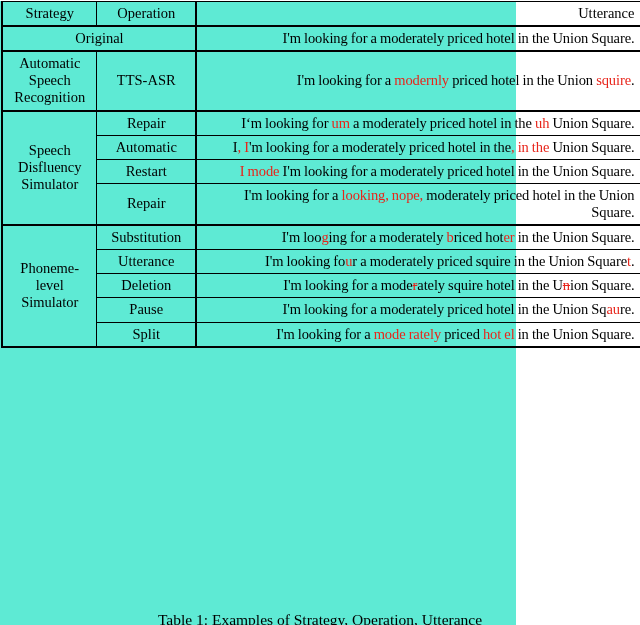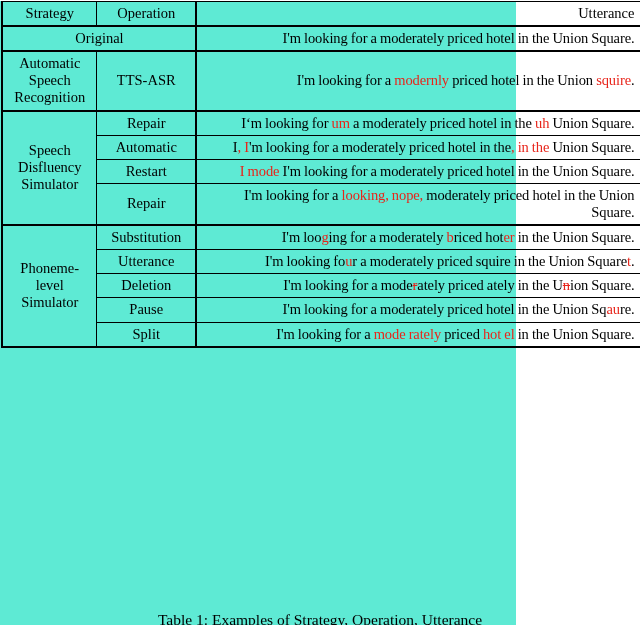--- a/index.html
+++ b/index.html
@@ -122,21 +122,21 @@
           <td rowspan="5" class="strat ctr thick-bottom thick-left">Phoneme-level Simulator</td>
           <td class="op ctr thick-right">Substitution</td>
           <td class="utt left"><span class="">I'm loo</span><span class="r">g</span><span class="">ing for a moderately </span><span class="r">b</span><span class="">riced hot</span><span class="r">er</span><span class=""> in the Union Square.</span></td>
         </tr>
         <tr>
           <td class="op ctr thick-right">Utterance</td>
           <td class="utt left"><span class="">I'm looking fo</span><span class="r">u</span><span class="">r a moderately priced squire in the Union Square</span><span class="r">t</span><span class="">.</span></td>
         </tr>
         <tr>
           <td class="op ctr thick-right">Deletion</td>
-          <td class="utt left"><span class="">I'm looking for a mode</span><span class="del">r</span><span class="">ately priced ately in the U</span><span class="del">n</span><span class="">ion Square.</span></td>
+          <td class="utt left"><span class="">I'm looking for a mode</span><span class="del">r</span><span class="">ately squire hotel in the U</span><span class="del">n</span><span class="">ion Square.</span></td>
         </tr>
         <tr>
           <td class="op ctr thick-right">Pause</td>
           <td class="utt left"><span class="">I'm looking for a moderately priced hotel in the Union Sq</span><span class="r">au</span><span class="">re.</span></td>
         </tr>
         <tr>
           <td class="op ctr thick-right thick-bottom">Split</td>
           <td class="utt left thick-bottom"><span class="">I'm looking for a </span><span class="r">mode rately</span><span class=""> priced </span><span class="r">hot el</span><span class=""> in the Union Square.</span></td>
         </tr>
       </tbody>

